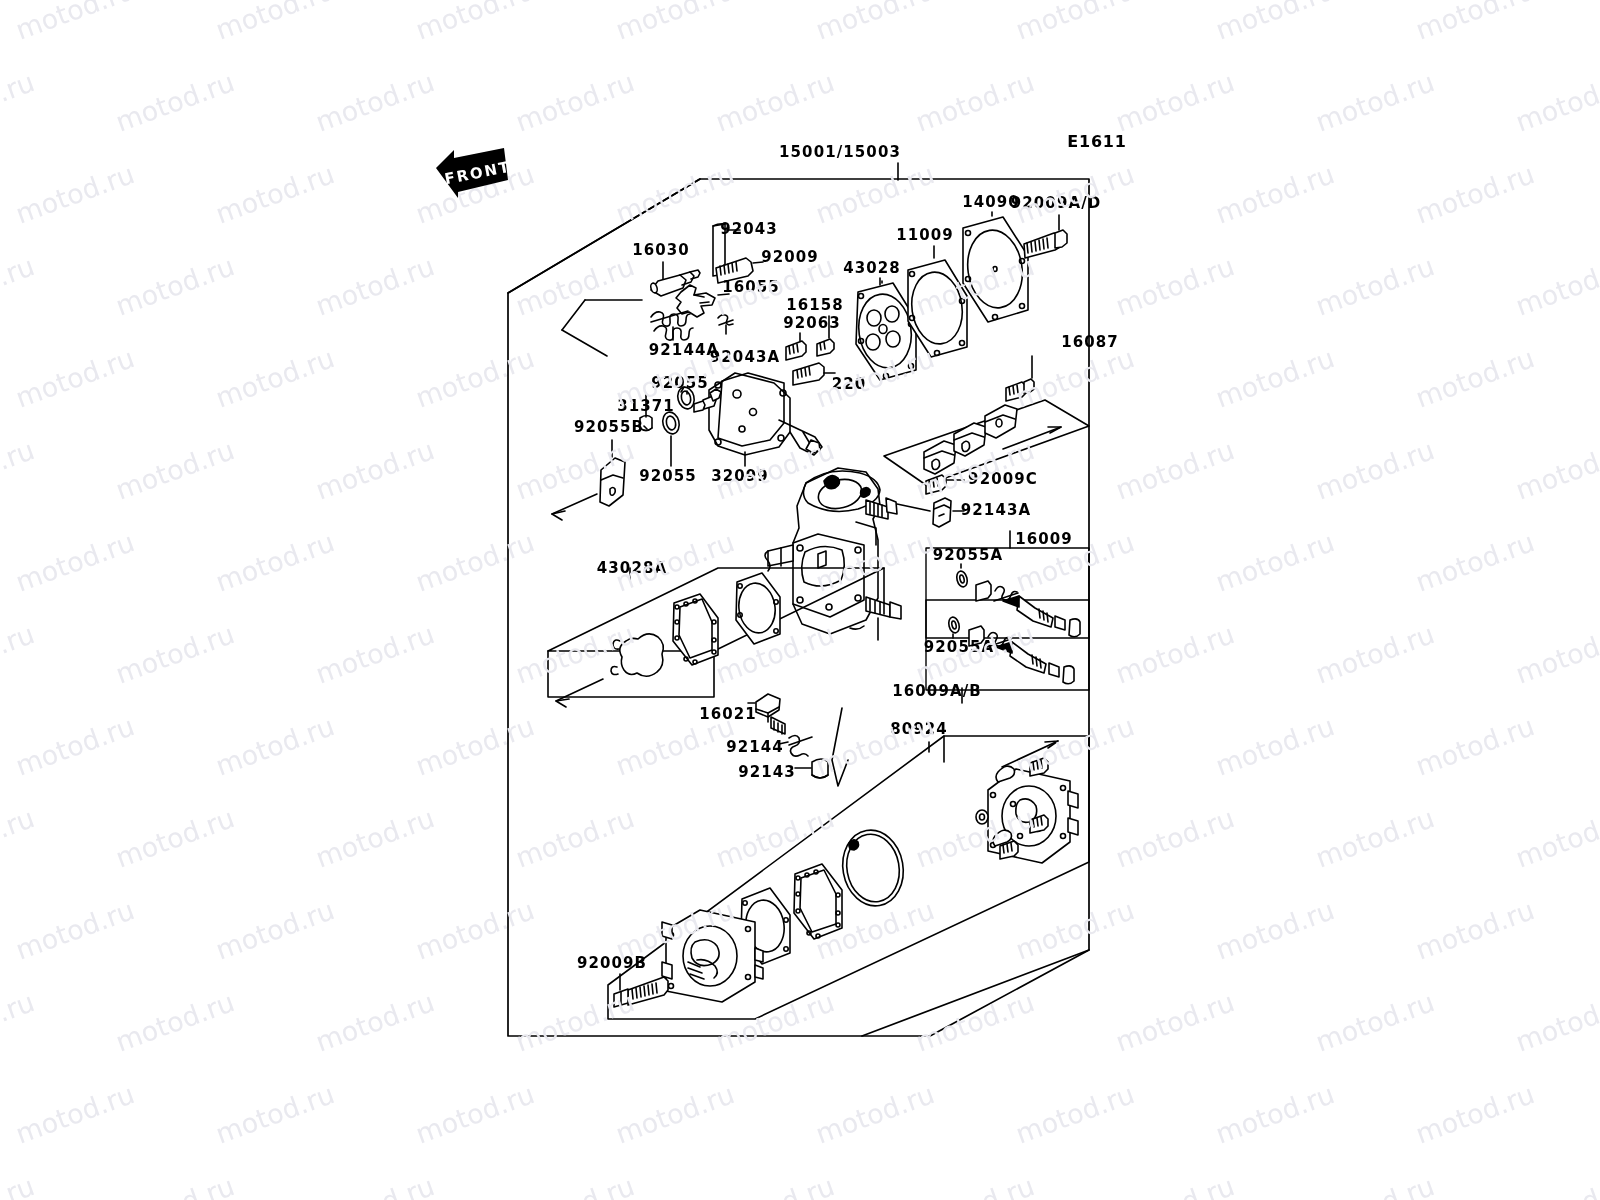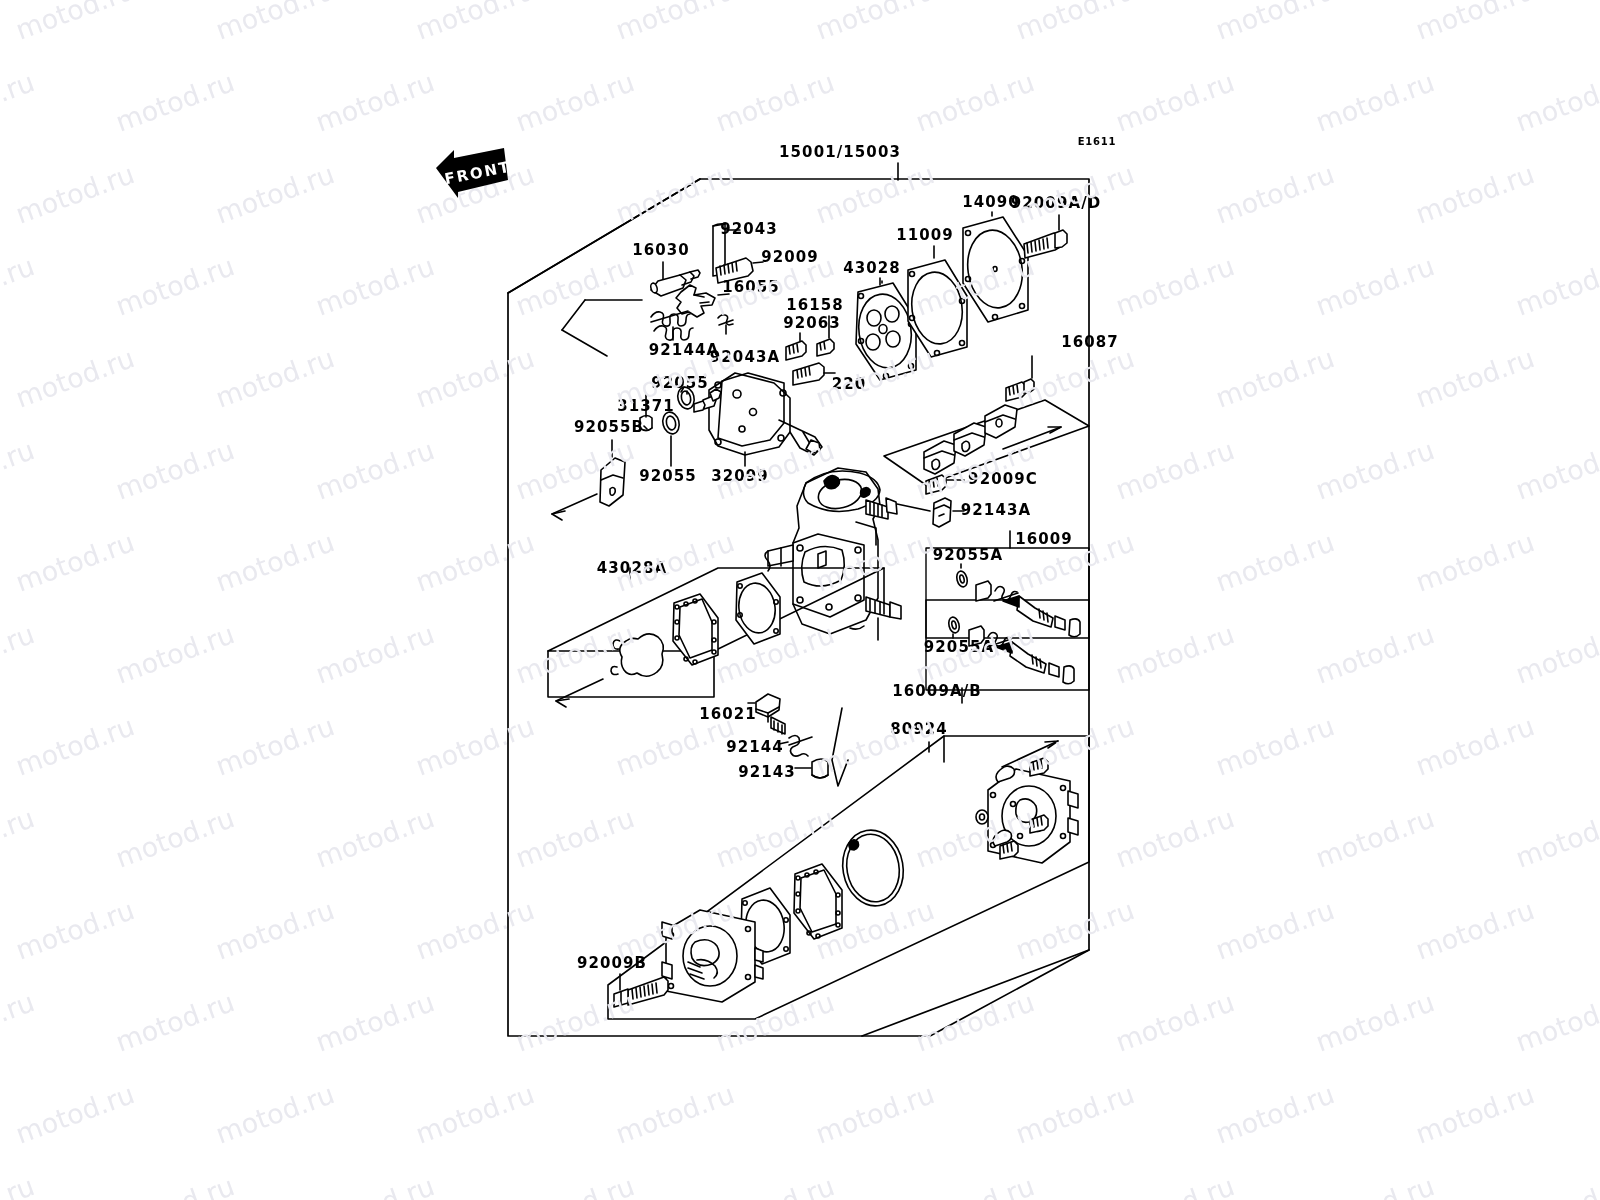--- a/index.html
+++ b/index.html
@@ -8,21 +8,21 @@
        font-family:"DejaVu Sans","Liberation Sans",sans-serif;}
   #stage{position:relative;width:1600px;height:1200px;background:#fff;}
   #wm{position:absolute;inset:0;pointer-events:none;z-index:5;overflow:hidden;}
   #wm svg{display:block;}
   #art{position:absolute;inset:0;z-index:2;}
   #labels{position:absolute;inset:0;z-index:4;}
   .lbl{position:absolute;color:#000;font-weight:bold;
        font-family:"DejaVu Sans","Liberation Sans",sans-serif;
        font-size:15px;letter-spacing:1.1px;white-space:nowrap;
        transform:translate(-50%,-50%);}
-  .lbl.ref{font-size:10px;letter-spacing:0.8px;}
+  .lbl.ref{font-size:16px;letter-spacing:0.8px;}
   .front-badge{position:absolute;left:432px;top:142px;width:78px;height:62px;z-index:6;}
   .front-badge svg{display:block;}
 </style>
 </head>
 <body>
 
 <div id="stage">
 
   <svg id="art" viewBox="0 0 1600 1200" width="1600" height="1200">
     <g fill="none" stroke="#000" stroke-width="1.6" stroke-linejoin="round" stroke-linecap="round">

